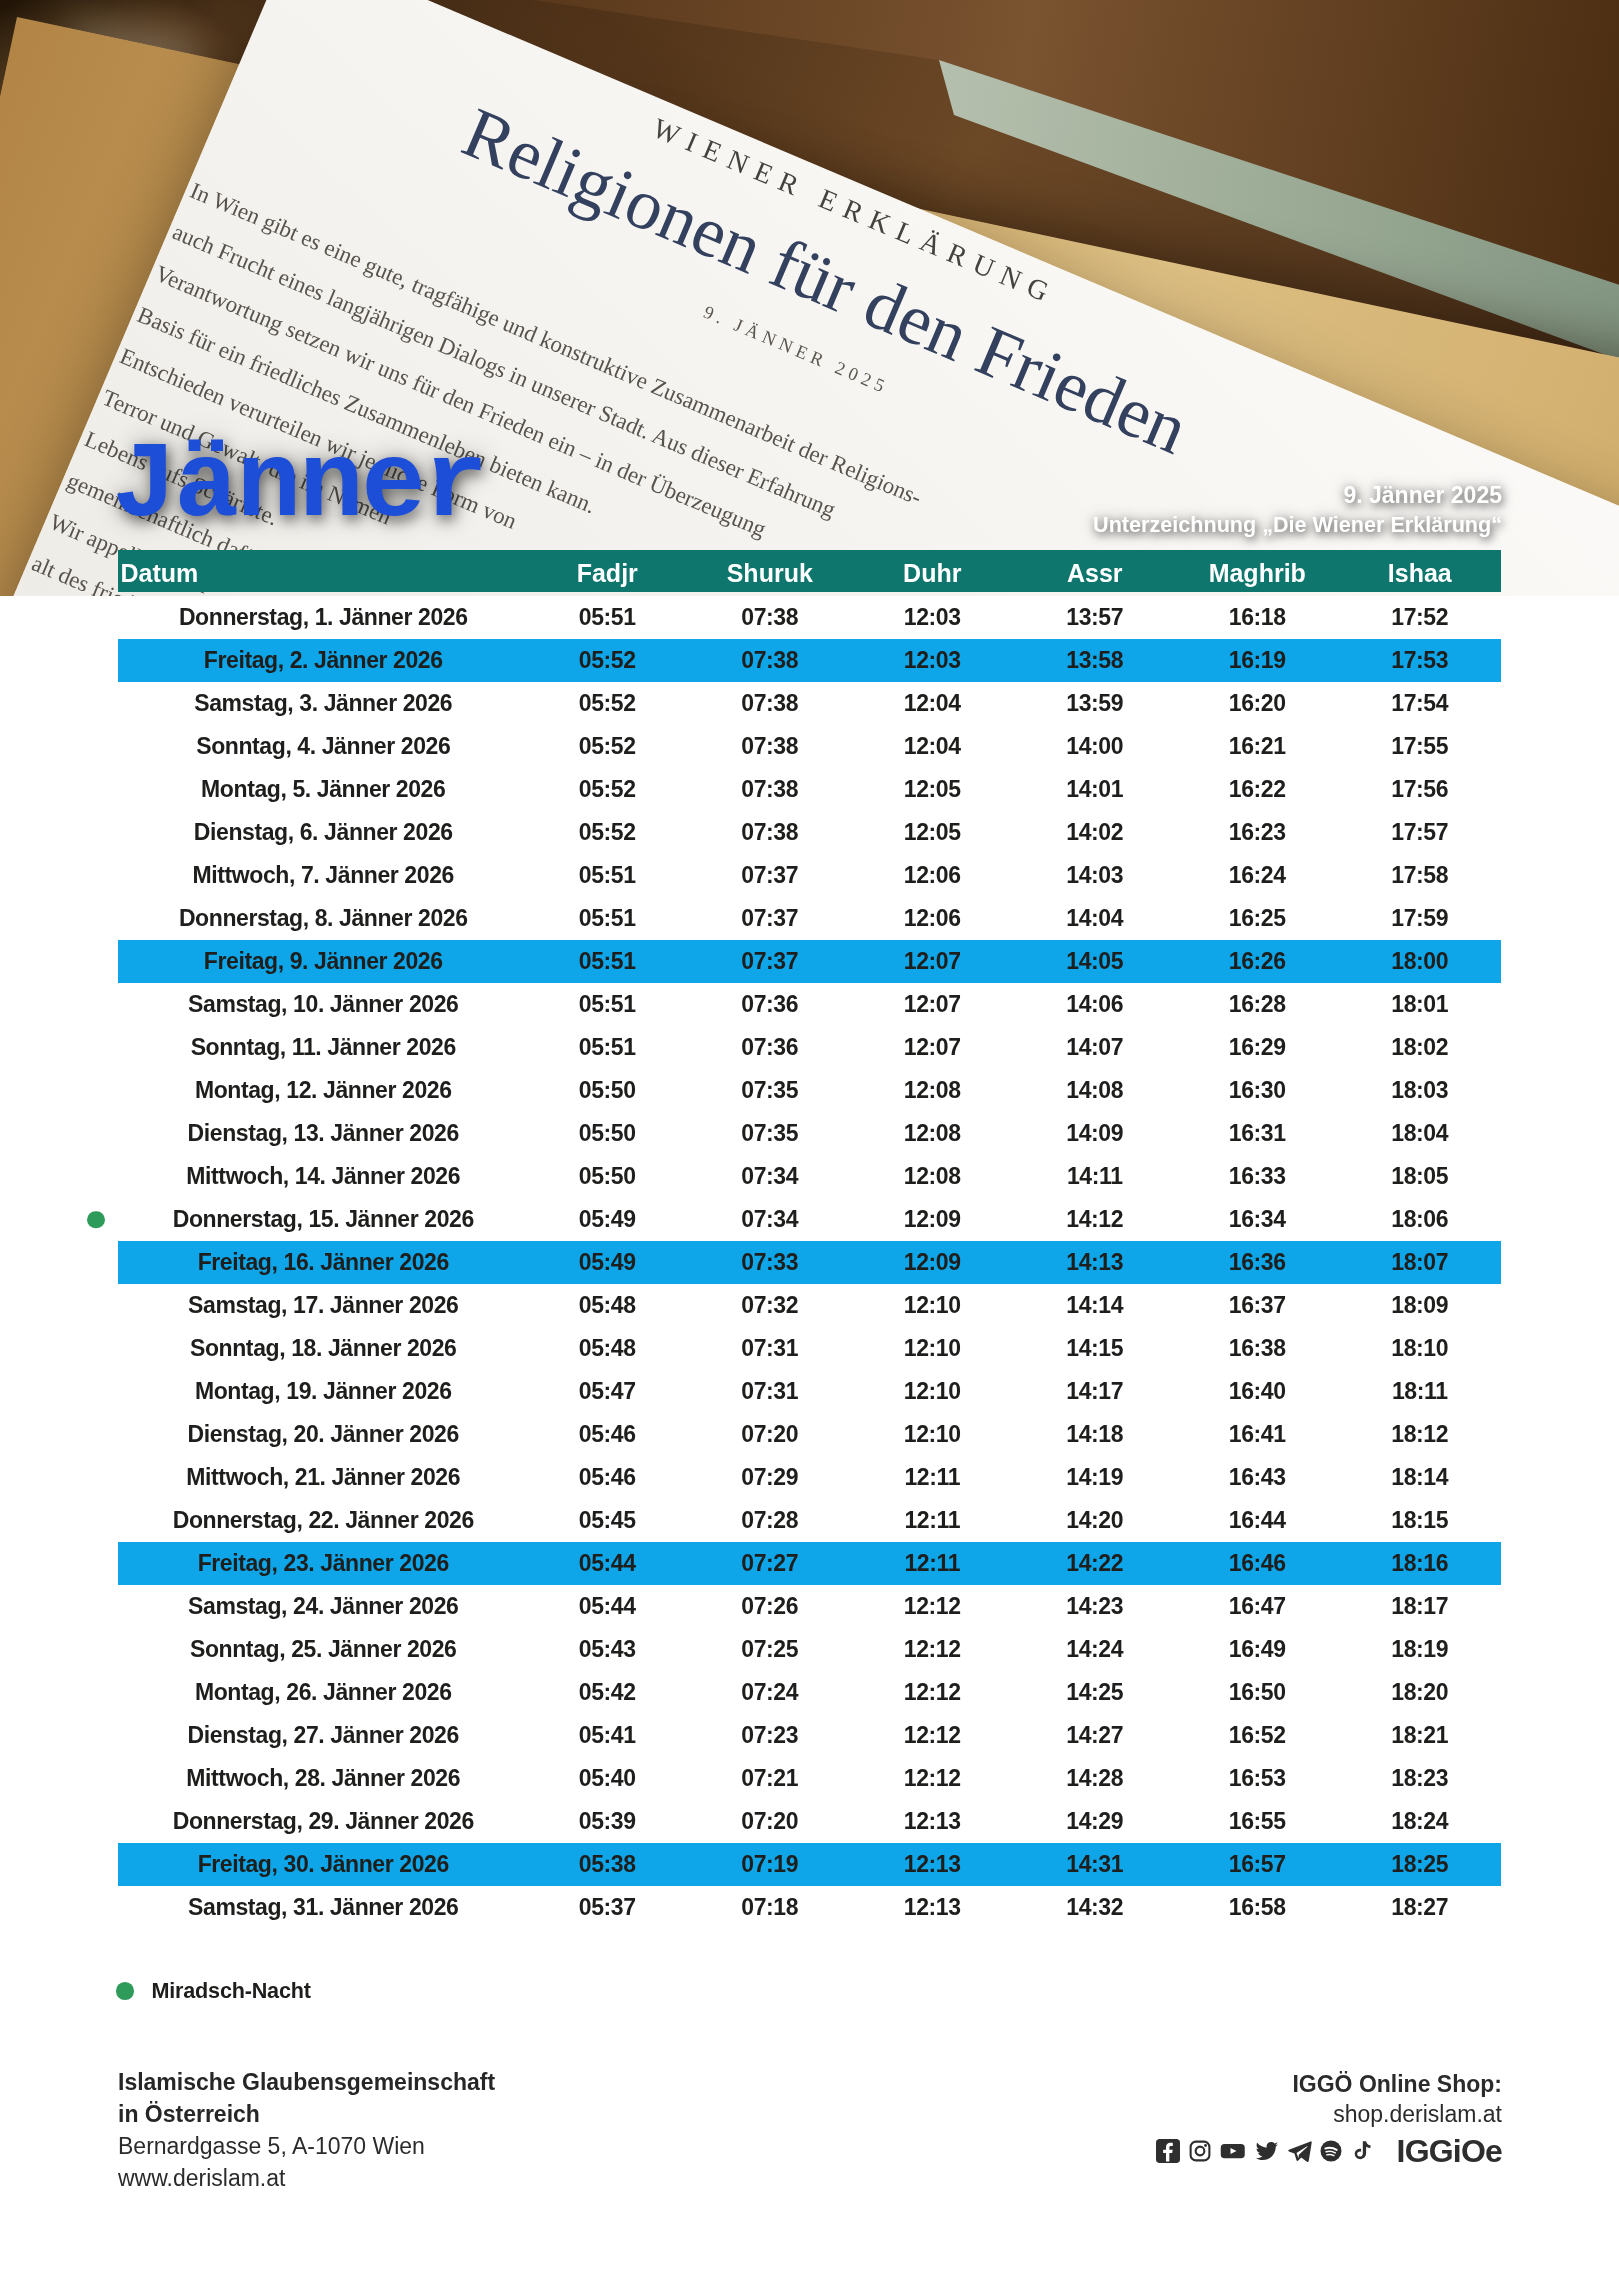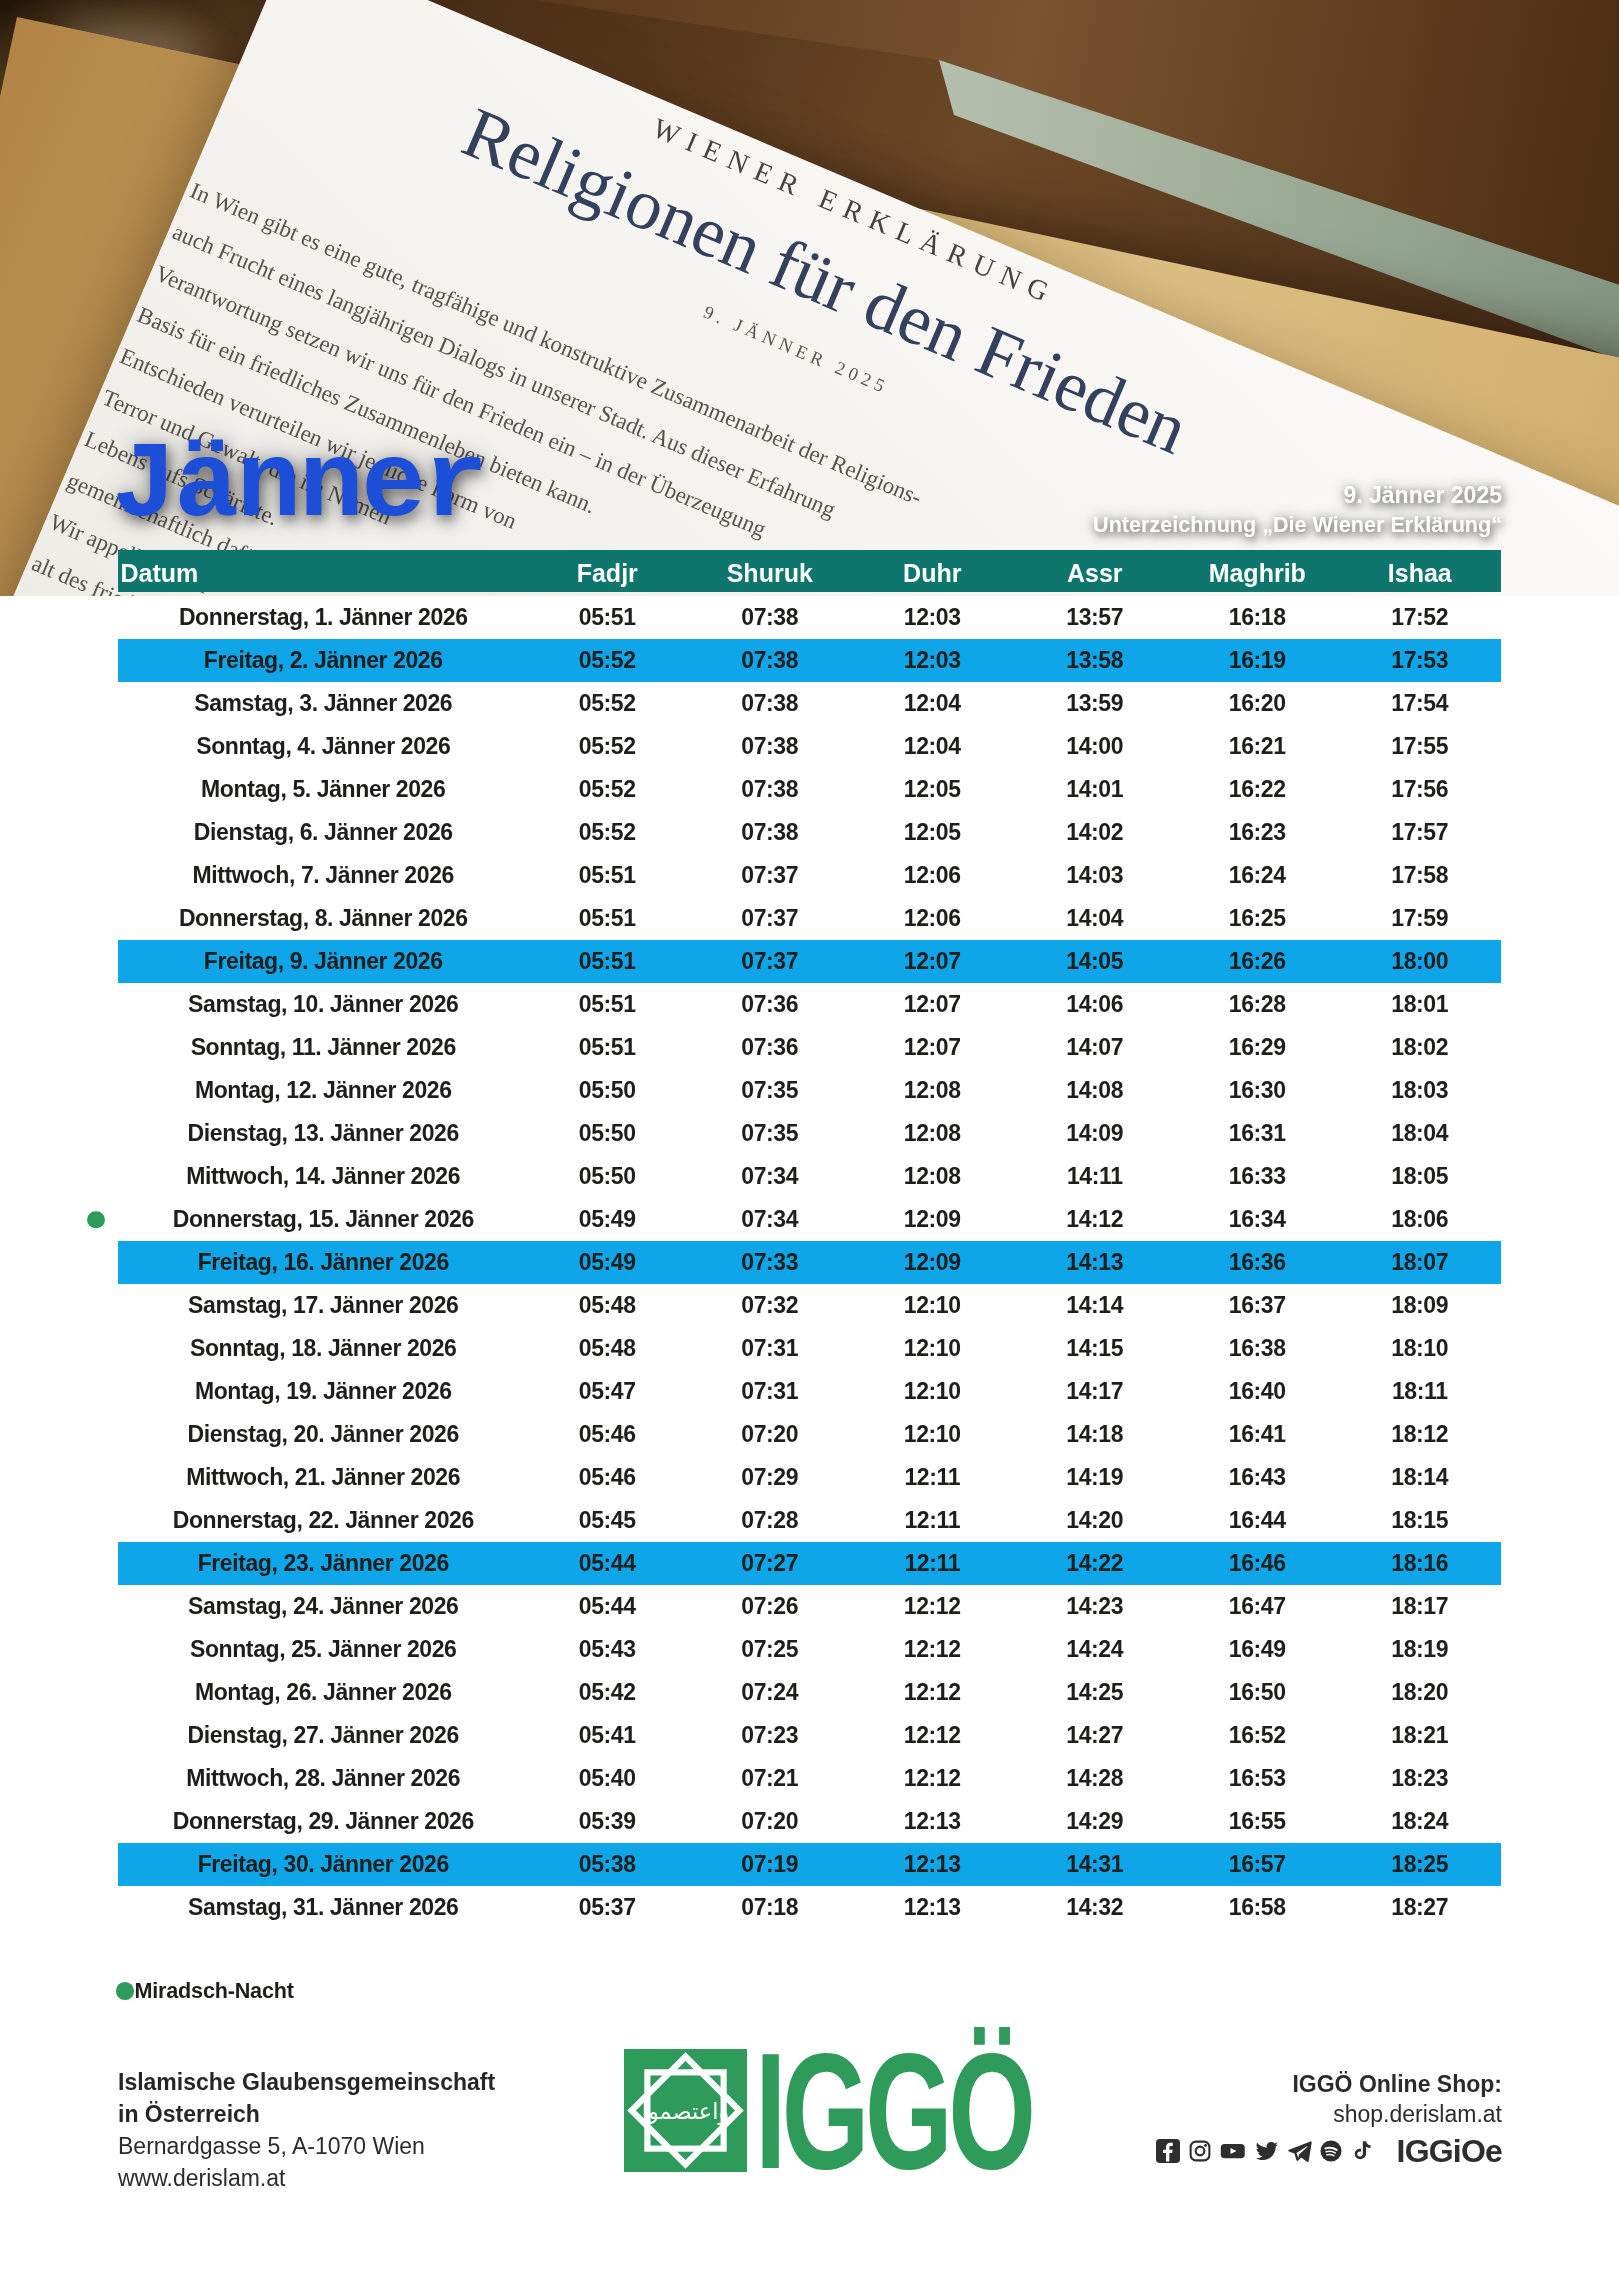--- a/index.html
+++ b/index.html
@@ -50,21 +50,21 @@
   .trow{display:grid;grid-template-columns:408px repeat(6,1fr);height:43px;align-items:center;background:#ffffff;}
   .trow.friday{background:#0ea5e9;}
   .trow .cell{font-size:23px;font-weight:bold;letter-spacing:-0.4px;text-align:center;color:#1e1e1c;}
   .trow .cell.date{text-align:center;padding-left:2.5px;position:relative;}
   .marker-dot{position:absolute;left:-31px;top:50%;transform:translateY(-50%);width:17.5px;height:17.5px;border-radius:50%;
      background:#2f9b5b;}
 
   
   .legend{position:absolute;left:116px;top:1978px;display:flex;align-items:center;z-index:5;}
   .legend .dot{width:17.5px;height:17.5px;border-radius:50%;background:#2f9b5b;flex:0 0 auto;}
-  .legend .label{font-size:21.6px;font-weight:bold;letter-spacing:-0.2px;margin-left:1px;color:#1e1e1c;}
+  .legend .label{font-size:21.6px;font-weight:bold;letter-spacing:-0.2px;margin-left:18px;color:#1e1e1c;}
 
   
   .footer-left{position:absolute;left:118px;top:2066px;font-size:23px;line-height:32px;color:#2b2b2b;}
   .footer-left .b{font-weight:bold;color:#262626;}
   .logo{position:absolute;left:624px;top:2049px;display:flex;align-items:flex-start;}
   .logo-square{width:123px;height:123px;background:#2f9b5b;position:relative;flex:0 0 auto;}
   .logo-square svg{position:absolute;inset:0;}
   .logo-arabic{position:absolute;inset:0;display:flex;align-items:center;justify-content:center;
      color:#ffffff;font-family:"DejaVu Sans",sans-serif;font-size:22.5px;}
   .logo-text{font-size:166px;line-height:123px;font-weight:bold;color:#2f9b5b;letter-spacing:-6.7px;
@@ -410,30 +410,20 @@
     <span class="label">Miradsch-Nacht</span>
   </div>
 
   <div class="footer-left">
     <div class="b">Islamische Glaubensgemeinschaft</div>
     <div class="b">in Österreich</div>
     <div>Bernardgasse 5, A-1070 Wien</div>
     <div>www.derislam.at</div>
   </div>
 
-  <div class="logo">
-    <div class="logo-square">
-      <svg viewBox="0 0 100 100" width="123" height="123">
-        <rect x="19" y="19" width="62" height="62" fill="none" stroke="#ffffff" stroke-width="5"></rect>
-        <rect x="19" y="19" width="62" height="62" fill="none" stroke="#ffffff" stroke-width="5" transform="rotate(45 50 50)"></rect>
-      </svg>
-      <div class="logo-arabic">واعتصموا</div>
-    </div>
-    <div class="logo-text">IGGÖ</div>
-  </div>
 
   <div class="footer-right">
     <div class="shop-label">IGGÖ Online Shop:</div>
     <div class="shop-url">shop.derislam.at</div>
     <div class="social-row">
       <span id="social-icons" style="display:flex;align-items:center;gap:7.5px;">
           <span style="display: block;">
             <svg width="24" height="24" viewBox="0 0 32 32">
               <rect width="32" height="32" rx="5" fill="#2e2e2e"></rect>
               <path fill="#fff" d="M17.8 30V18.6h3.8l.6-4.4h-4.4v-2.8c0-1.3.4-2.2 2.3-2.2h2.3V5.3c-.4-.1-1.8-.2-3.4-.2-3.4 0-5.7 2.1-5.7 5.9v3.2H9.5v4.4h3.8V30h4.5z"></path>

